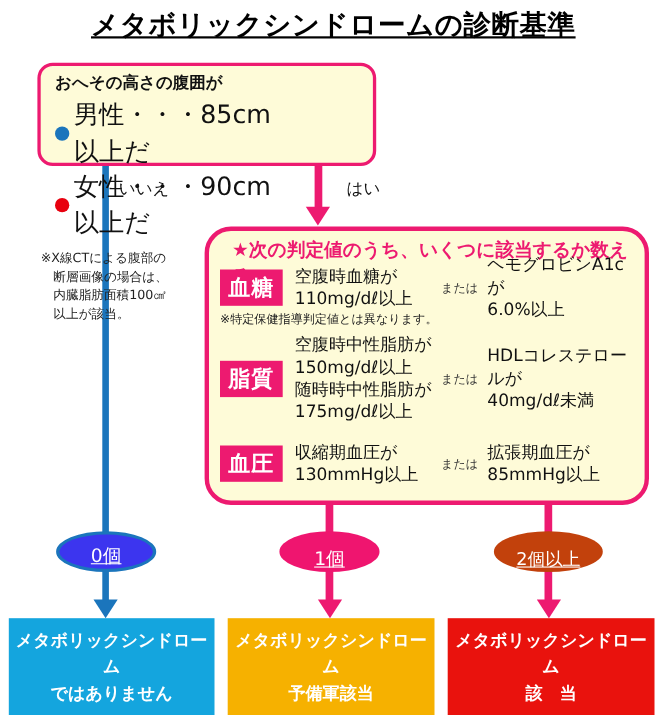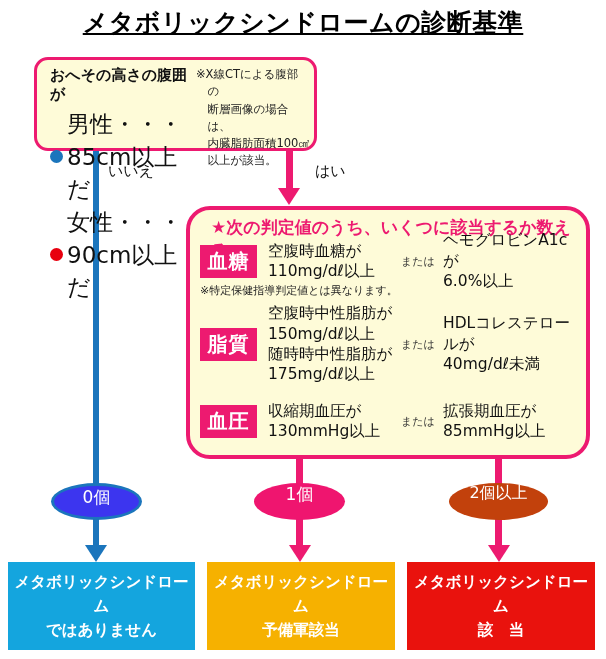--- a/index.html
+++ b/index.html
@@ -6,23 +6,23 @@
   #canvas{
     position:relative;width:606px;height:659px;background:#fff;
     font-family:"DejaVu Sans","Liberation Sans",sans-serif;color:#111;
     overflow:hidden;
   }
   .pre{white-space:pre-line;}
   
   .title{position:absolute;top:6px;left:0;right:0;text-align:center;
     font-size:25px;font-weight:bold;letter-spacing:.5px;color:#000;text-decoration:underline;}
   
-  .waist-box{position:absolute;left:34px;top:57px;width:283px;height:94px;
+  .waist-box{position:absolute;left:34px;top:57px;width:308px;height:94px;
     background:#FEFBD8;border:3px solid #ED1A70;border-radius:14px;
-    box-sizing:border-box;display:flex;}
+    box-sizing:border-box;display:flex;flex-direction:column;}
   .waist-left{padding:6px 0 0 13px;width:212px;box-sizing:border-box;}
   .waist-heading{font-size:15px;font-weight:bold;margin-bottom:4px;}
   .waist-item{font-size:23px;display:flex;align-items:center;line-height:1.42;}
   .dot{width:13px;height:13px;border-radius:50%;margin-right:4px;flex:none;}
   .ct-note{font-size:11.5px;line-height:1.5;padding:6px 4px 0 1em;text-indent:-1em;
     width:140px;color:#222;box-sizing:content-box;}
   
   .vline{position:absolute;}
   .no-line{left:93px;top:149px;width:6px;height:397px;background:#1B75BC;}
   .yes-line{left:286px;top:149px;width:7px;height:41px;background:#ED1A70;}
@@ -48,22 +48,22 @@
     font-weight:bold;display:flex;align-items:center;justify-content:center;
     flex:none;letter-spacing:1px;}
   .crit-left{width:133px;margin-left:11px;font-size:15.5px;line-height:1.32;flex:none;}
   .crit-or{width:42px;font-size:11px;color:#333;text-align:left;flex:none;}
   .crit-right{font-size:15.5px;line-height:1.32;}
   .crit-note{position:absolute;left:10px;top:73px;font-size:11px;color:#222;}
   
   .count1-line{left:296px;top:457px;width:7px;height:89px;background:#ED1A70;}
   .count2-line{left:495px;top:457px;width:7px;height:89px;background:#ED1A70;}
   
-  .count-oval{position:absolute;border-radius:50%;display:flex;align-items:flex-start;
-    justify-content:center;color:#fff;font-size:17px;box-sizing:border-box;}
+  .count-oval{position:absolute;border-radius:50%;display:flex;align-items:flex-end;
+    justify-content:center;color:#fff;font-size:17px;box-sizing:border-box;text-decoration:underline;}
   .oval-0{left:51px;top:483px;width:91px;height:37px;background:#3C35EF;
     border:3px solid #1B75BC;}
   .oval-1{left:254px;top:483px;width:91px;height:37px;background:#EF156F;}
   .oval-2{left:449px;top:483px;width:99px;height:37px;background:#EF156F;font-size:16px;}
   
   .outcome{position:absolute;top:562px;height:88px;color:#fff;font-weight:bold;
     font-size:15.5px;display:flex;align-items:center;justify-content:center;
     text-align:center;line-height:1.55;}
   .outcome-0{left:8px;width:187px;background:#14A5DE;}
   .outcome-1{left:207px;width:188px;background:#F6B100;}

